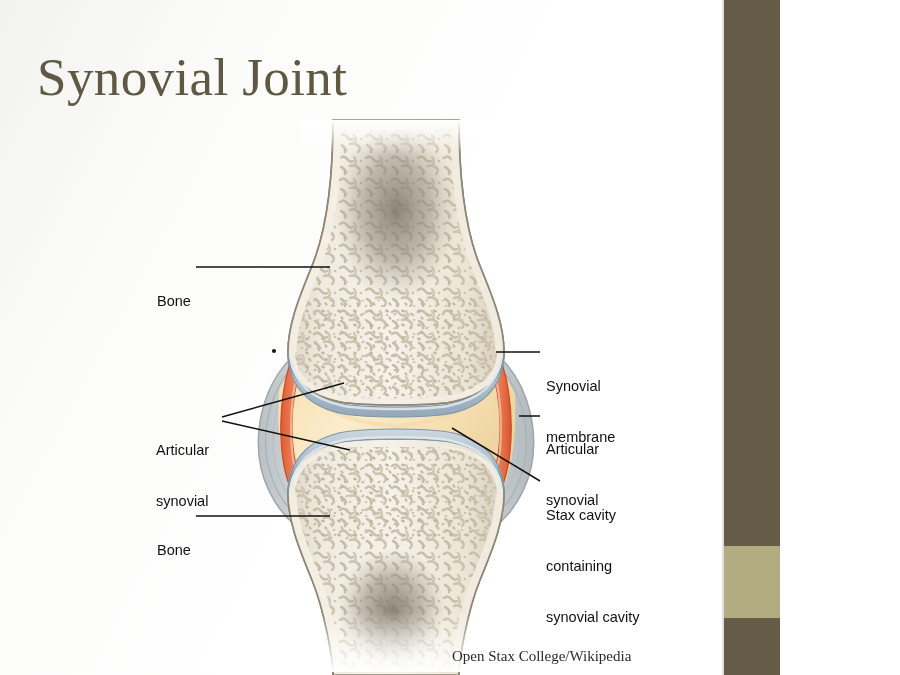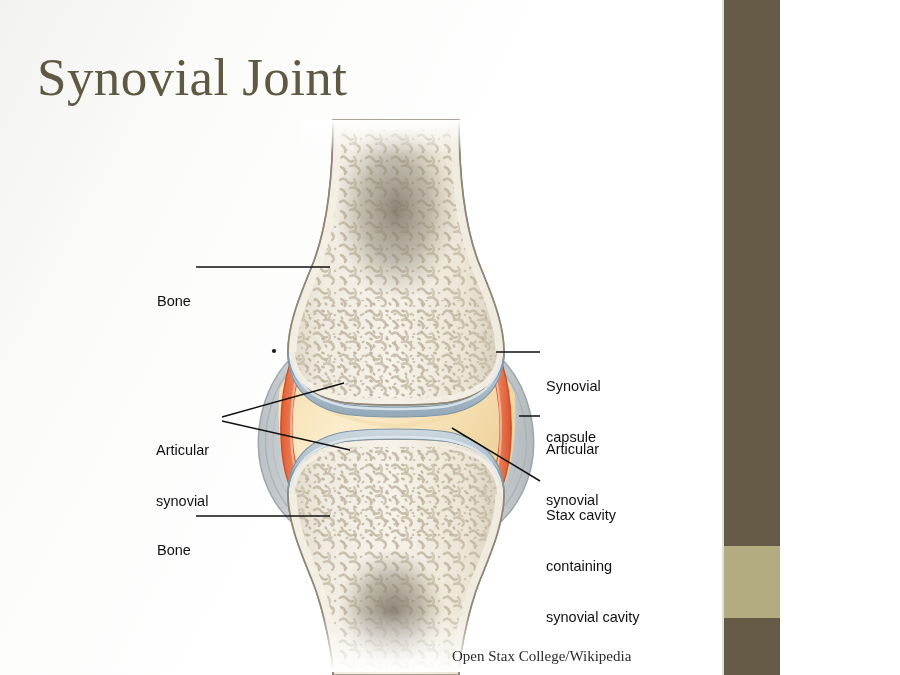--- a/index.html
+++ b/index.html
@@ -373,21 +373,21 @@
     <div>Articular</div>
     <div>synovial</div>
   </div>
 
   <div class="label left" id="lbl-bone-bottom">
     <div>Bone</div>
   </div>
 
   <div class="label right" id="lbl-syn-membrane">
     <div>Synovial</div>
-    <div>capsule</div>
+    <div>membrane</div>
   </div>
 
   <div class="label right" id="lbl-art-capsule">
     <div>Articular</div>
     <div>synovial</div>
   </div>
 
   <div class="label right" id="lbl-joint-cavity">
     <div>Stax cavity</div>
     <div>containing</div>

